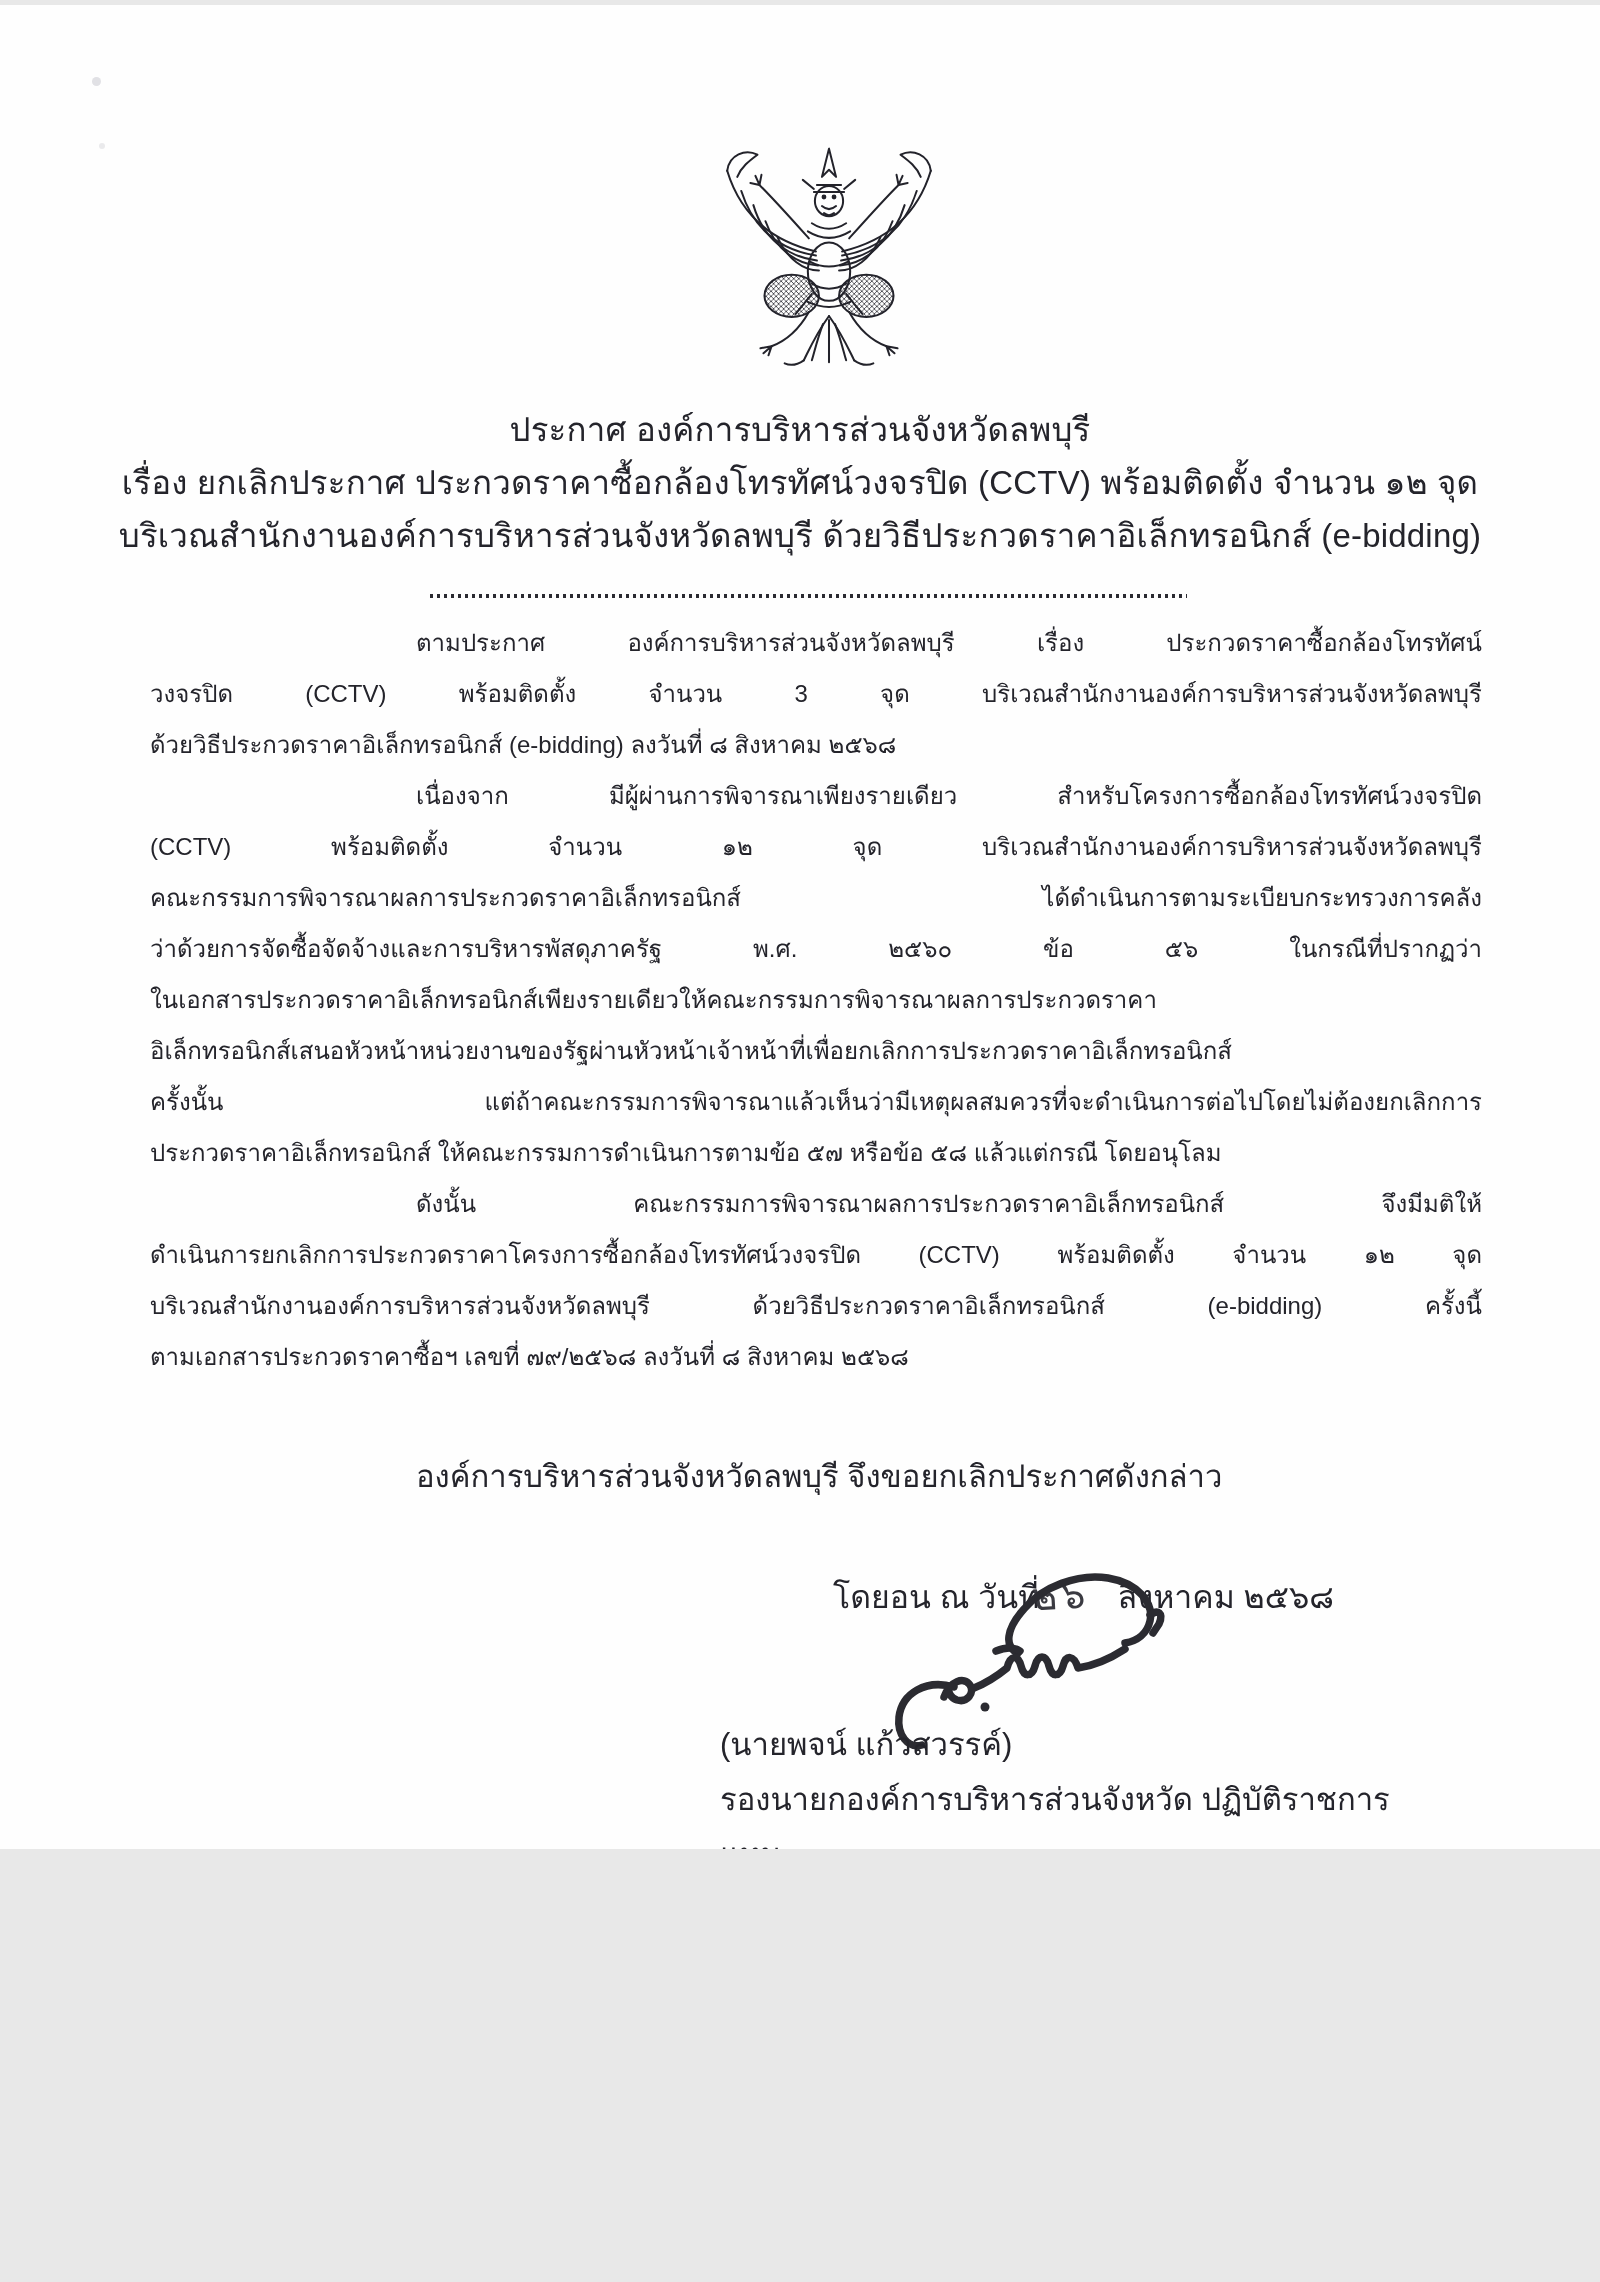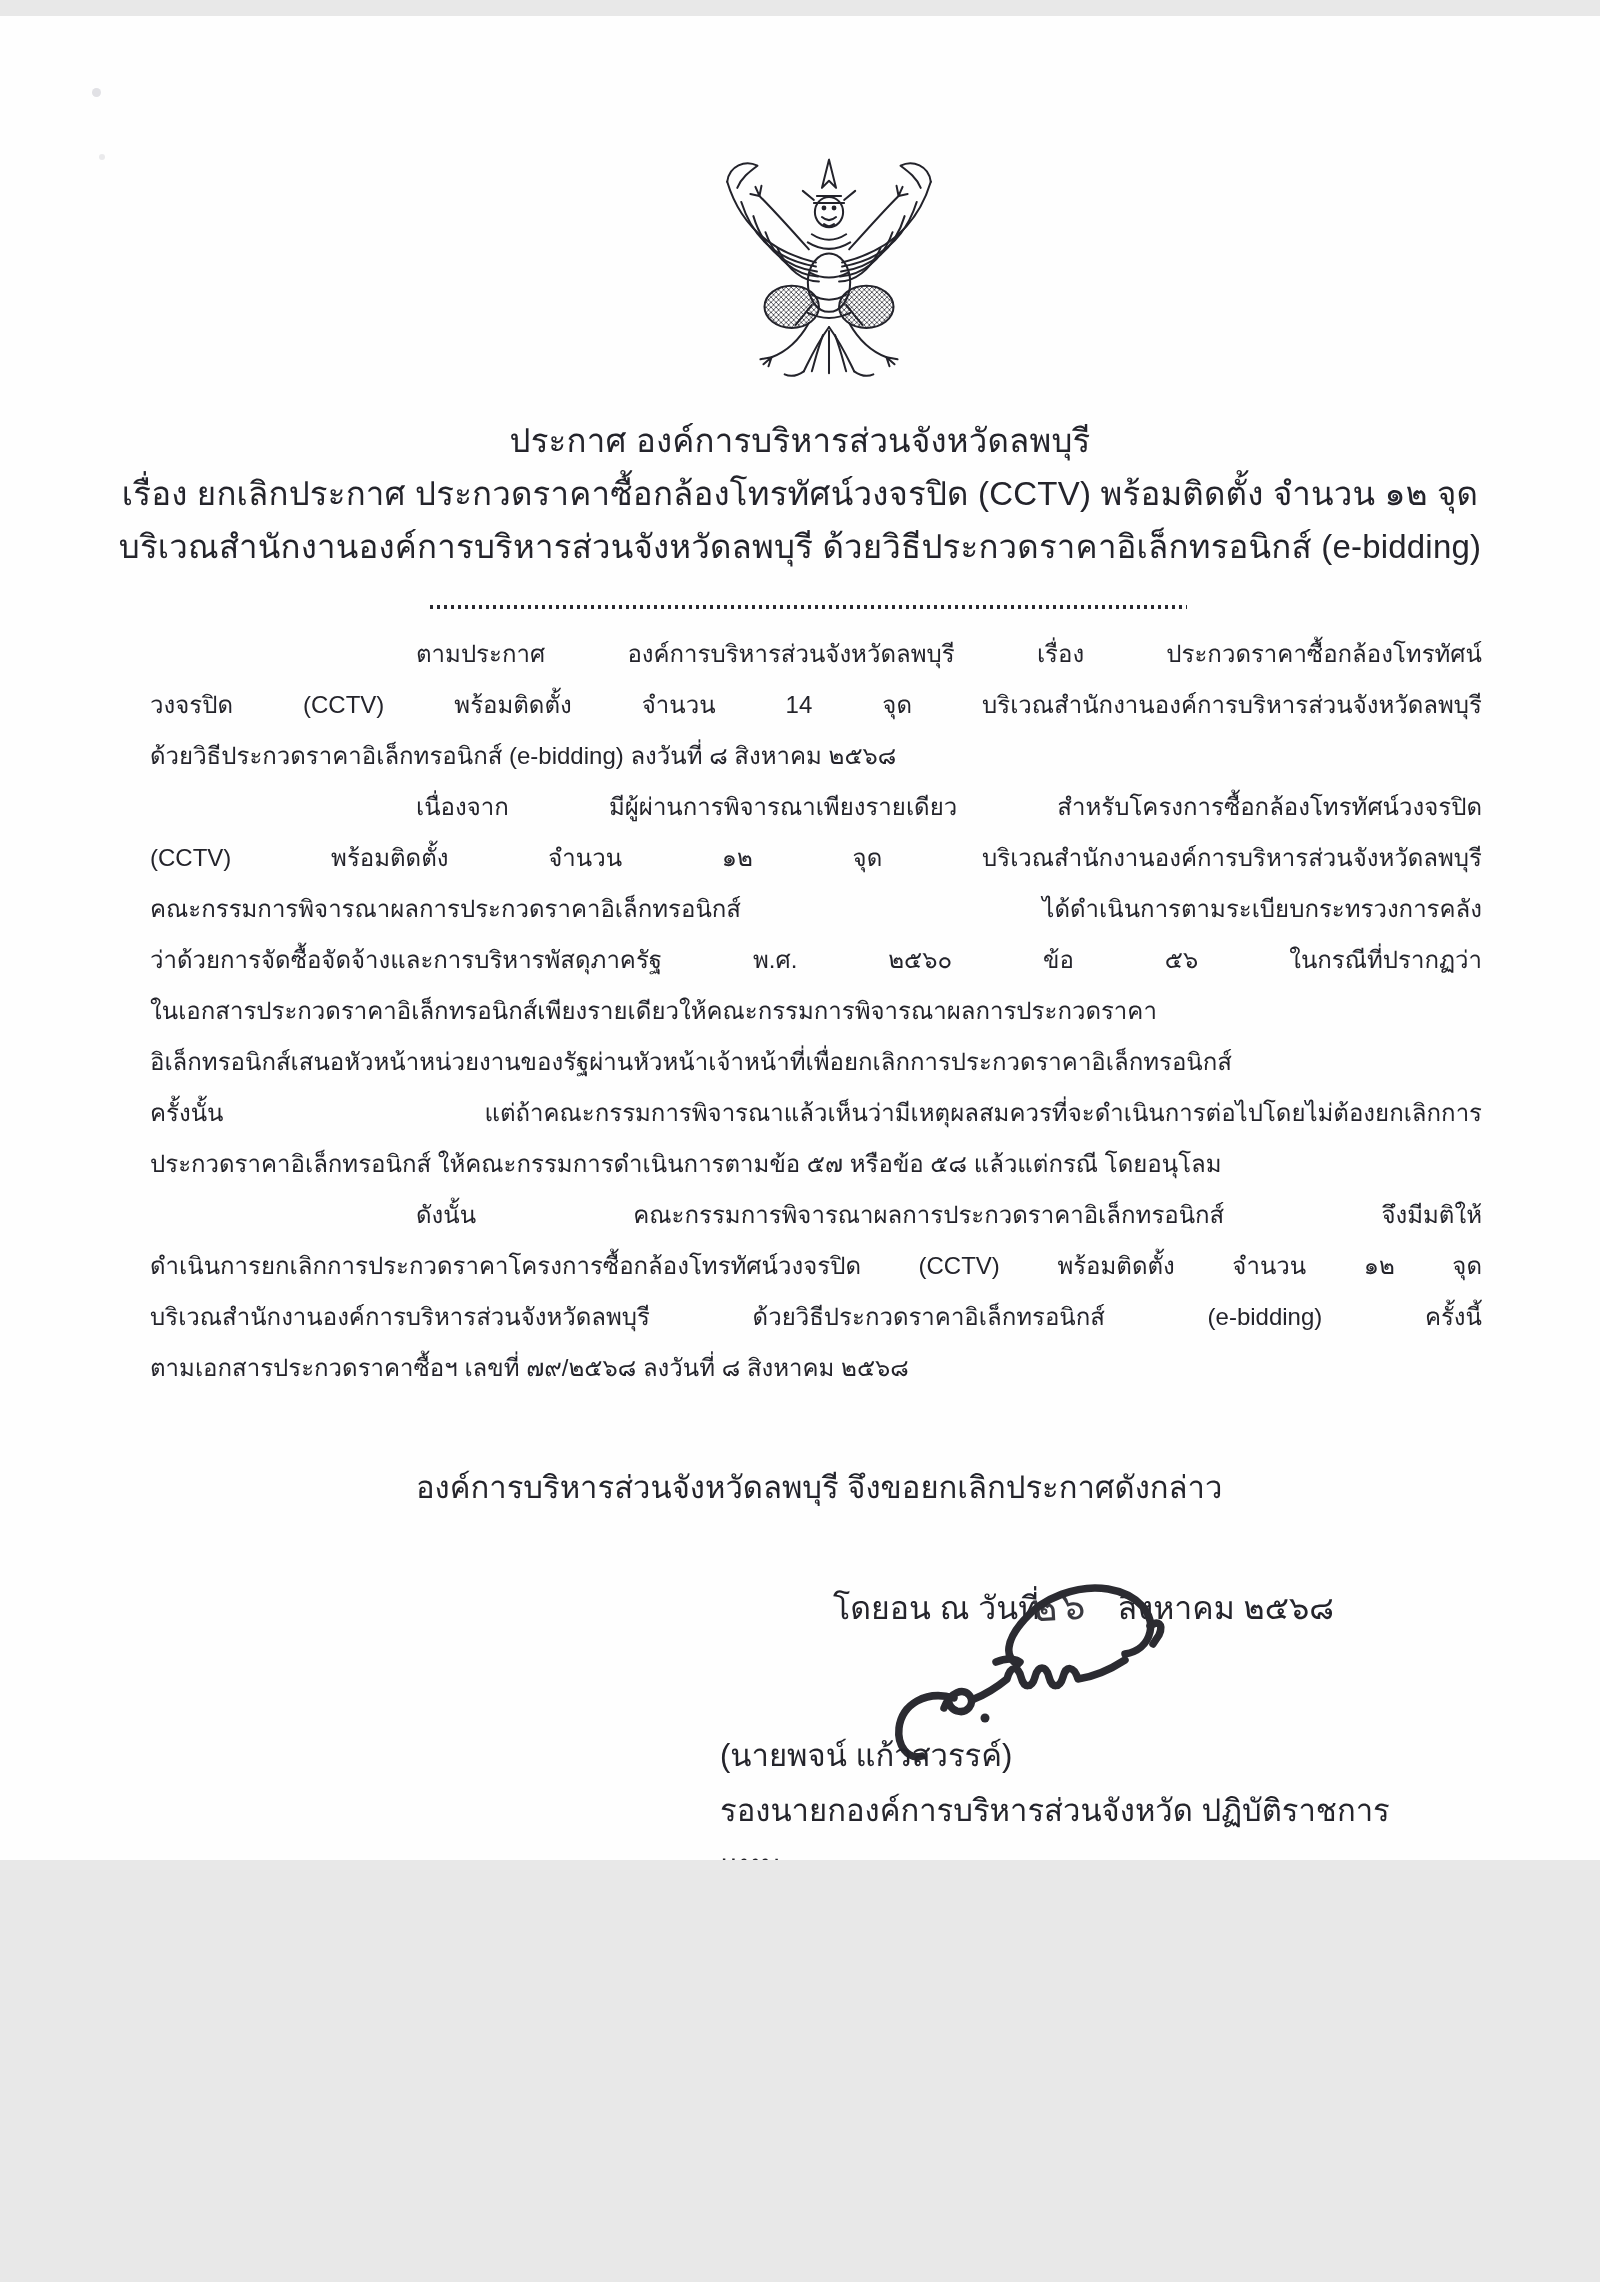--- a/index.html
+++ b/index.html
@@ -1,17 +1,17 @@
 <!DOCTYPE html>
 <html lang="th"><head>
 <meta charset="utf-8">
 <style>
   html,body{margin:0;padding:0;background:#e8e8e8;}
   .page{
-    position:relative;width:1600px;height:1844px;margin:16px auto;
+    position:relative;width:1600px;height:1844px;margin:5px auto;
     background:#fefefe;color:#24242b;
     font-family:"Liberation Sans","DejaVu Sans",sans-serif;
     overflow:hidden;
   }
   
   .emblem{position:absolute;left:703px;top:136px;width:252px;height:230px;}
   .emblem svg{width:100%;height:100%;}
   
   .header{position:absolute;left:0;top:398px;width:1600px;text-align:center;
     font-size:33px;line-height:53px;letter-spacing:.2px;}
@@ -104,21 +104,21 @@
   <div class="header">
     <div>ประกาศ องค์การบริหารส่วนจังหวัดลพบุรี</div>
     <div>เรื่อง ยกเลิกประกาศ ประกวดราคาซื้อกล้องโทรทัศน์วงจรปิด (CCTV) พร้อมติดตั้ง จำนวน ๑๒ จุด</div>
     <div>บริเวณสำนักงานองค์การบริหารส่วนจังหวัดลพบุรี ด้วยวิธีประกวดราคาอิเล็กทรอนิกส์ (e-bidding)</div>
   </div>
 
   <div class="dotted-sep"></div>
 
   <div class="bodyblock">
     <div class="ln j ind">ตามประกาศ องค์การบริหารส่วนจังหวัดลพบุรี เรื่อง ประกวดราคาซื้อกล้องโทรทัศน์</div>
-    <div class="ln j">วงจรปิด (CCTV) พร้อมติดตั้ง จำนวน 14 จุด บริเวณสำนักงานองค์การบริหารส่วนจังหวัดลพบุรี</div>
+    <div class="ln j">วงจรปิด (CCTV) พร้อมติดตั้ง จำนวน 3 จุด บริเวณสำนักงานองค์การบริหารส่วนจังหวัดลพบุรี</div>
     <div class="ln">ด้วยวิธีประกวดราคาอิเล็กทรอนิกส์ (e-bidding) ลงวันที่ ๘ สิงหาคม ๒๕๖๘</div>
 
     <div class="ln j ind">เนื่องจาก มีผู้ผ่านการพิจารณาเพียงรายเดียว สำหรับโครงการซื้อกล้องโทรทัศน์วงจรปิด</div>
     <div class="ln j">(CCTV) พร้อมติดตั้ง จำนวน ๑๒ จุด บริเวณสำนักงานองค์การบริหารส่วนจังหวัดลพบุรี</div>
     <div class="ln j">คณะกรรมการพิจารณาผลการประกวดราคาอิเล็กทรอนิกส์ ได้ดำเนินการตามระเบียบกระทรวงการคลัง</div>
     <div class="ln j">ว่าด้วยการจัดซื้อจัดจ้างและการบริหารพัสดุภาครัฐ พ.ศ. ๒๕๖๐ ข้อ ๕๖ ในกรณีที่ปรากฏว่า</div>
     <div class="ln j">ในเอกสารประกวดราคาอิเล็กทรอนิกส์เพียงรายเดียวให้คณะกรรมการพิจารณาผลการประกวดราคา</div>
     <div class="ln j">อิเล็กทรอนิกส์เสนอหัวหน้าหน่วยงานของรัฐผ่านหัวหน้าเจ้าหน้าที่เพื่อยกเลิกการประกวดราคาอิเล็กทรอนิกส์</div>
     <div class="ln j">ครั้งนั้น แต่ถ้าคณะกรรมการพิจารณาแล้วเห็นว่ามีเหตุผลสมควรที่จะดำเนินการต่อไปโดยไม่ต้องยกเลิกการ</div>
     <div class="ln">ประกวดราคาอิเล็กทรอนิกส์ ให้คณะกรรมการดำเนินการตามข้อ ๕๗ หรือข้อ ๕๘ แล้วแต่กรณี โดยอนุโลม</div>

